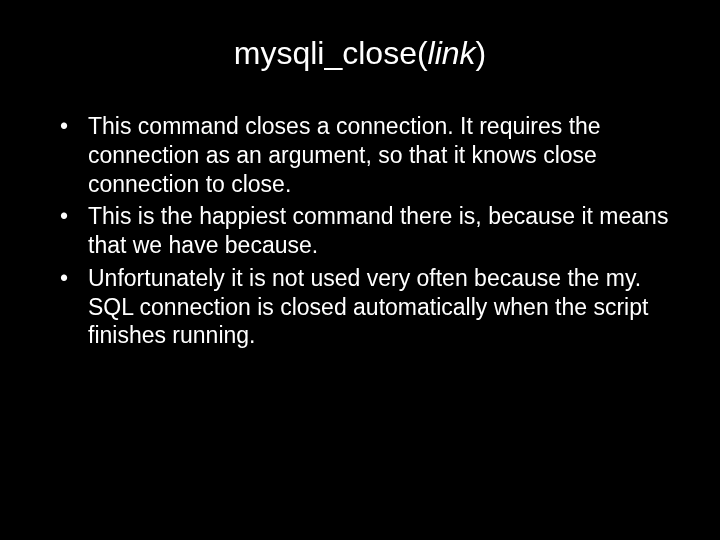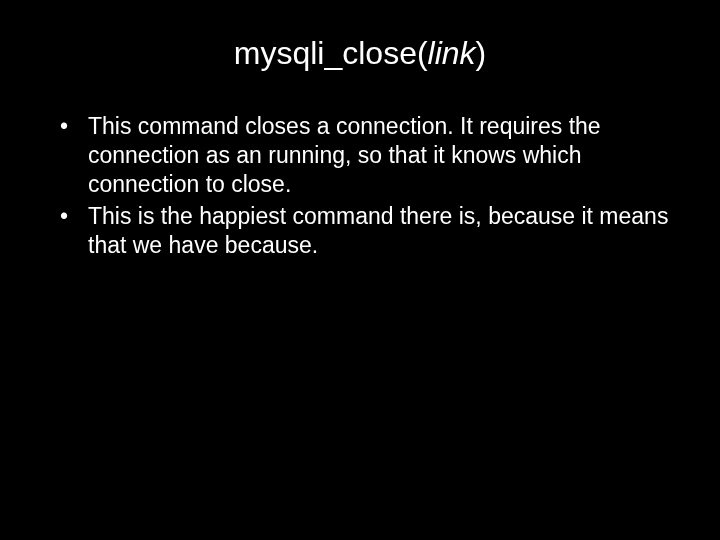--- a/index.html
+++ b/index.html
@@ -50,16 +50,17 @@
     }
   </style>
 </head>
 <body>
 
 <div class="slide">
   <h1 class="title">
     <span>mysqli_close(</span><span class="italic">link</span><span>)</span>
   </h1>
   <ul class="bullets">
-    <li><span>This command closes a connection. It requires the connection as an running, so that it knows which connection to close.</span></li>
+    <li><span>This command closes a connection. It requires the connection as an argument, so that it knows close connection to close.</span></li>
     <li><span>This is the happiest command there is, because it means that we have because.</span></li>
+    <li><span>Unfortunately it is not used very often because the my. SQL connection is closed automatically when the script finishes running.</span></li>
   </ul>
 </div>
 
 </body></html>

